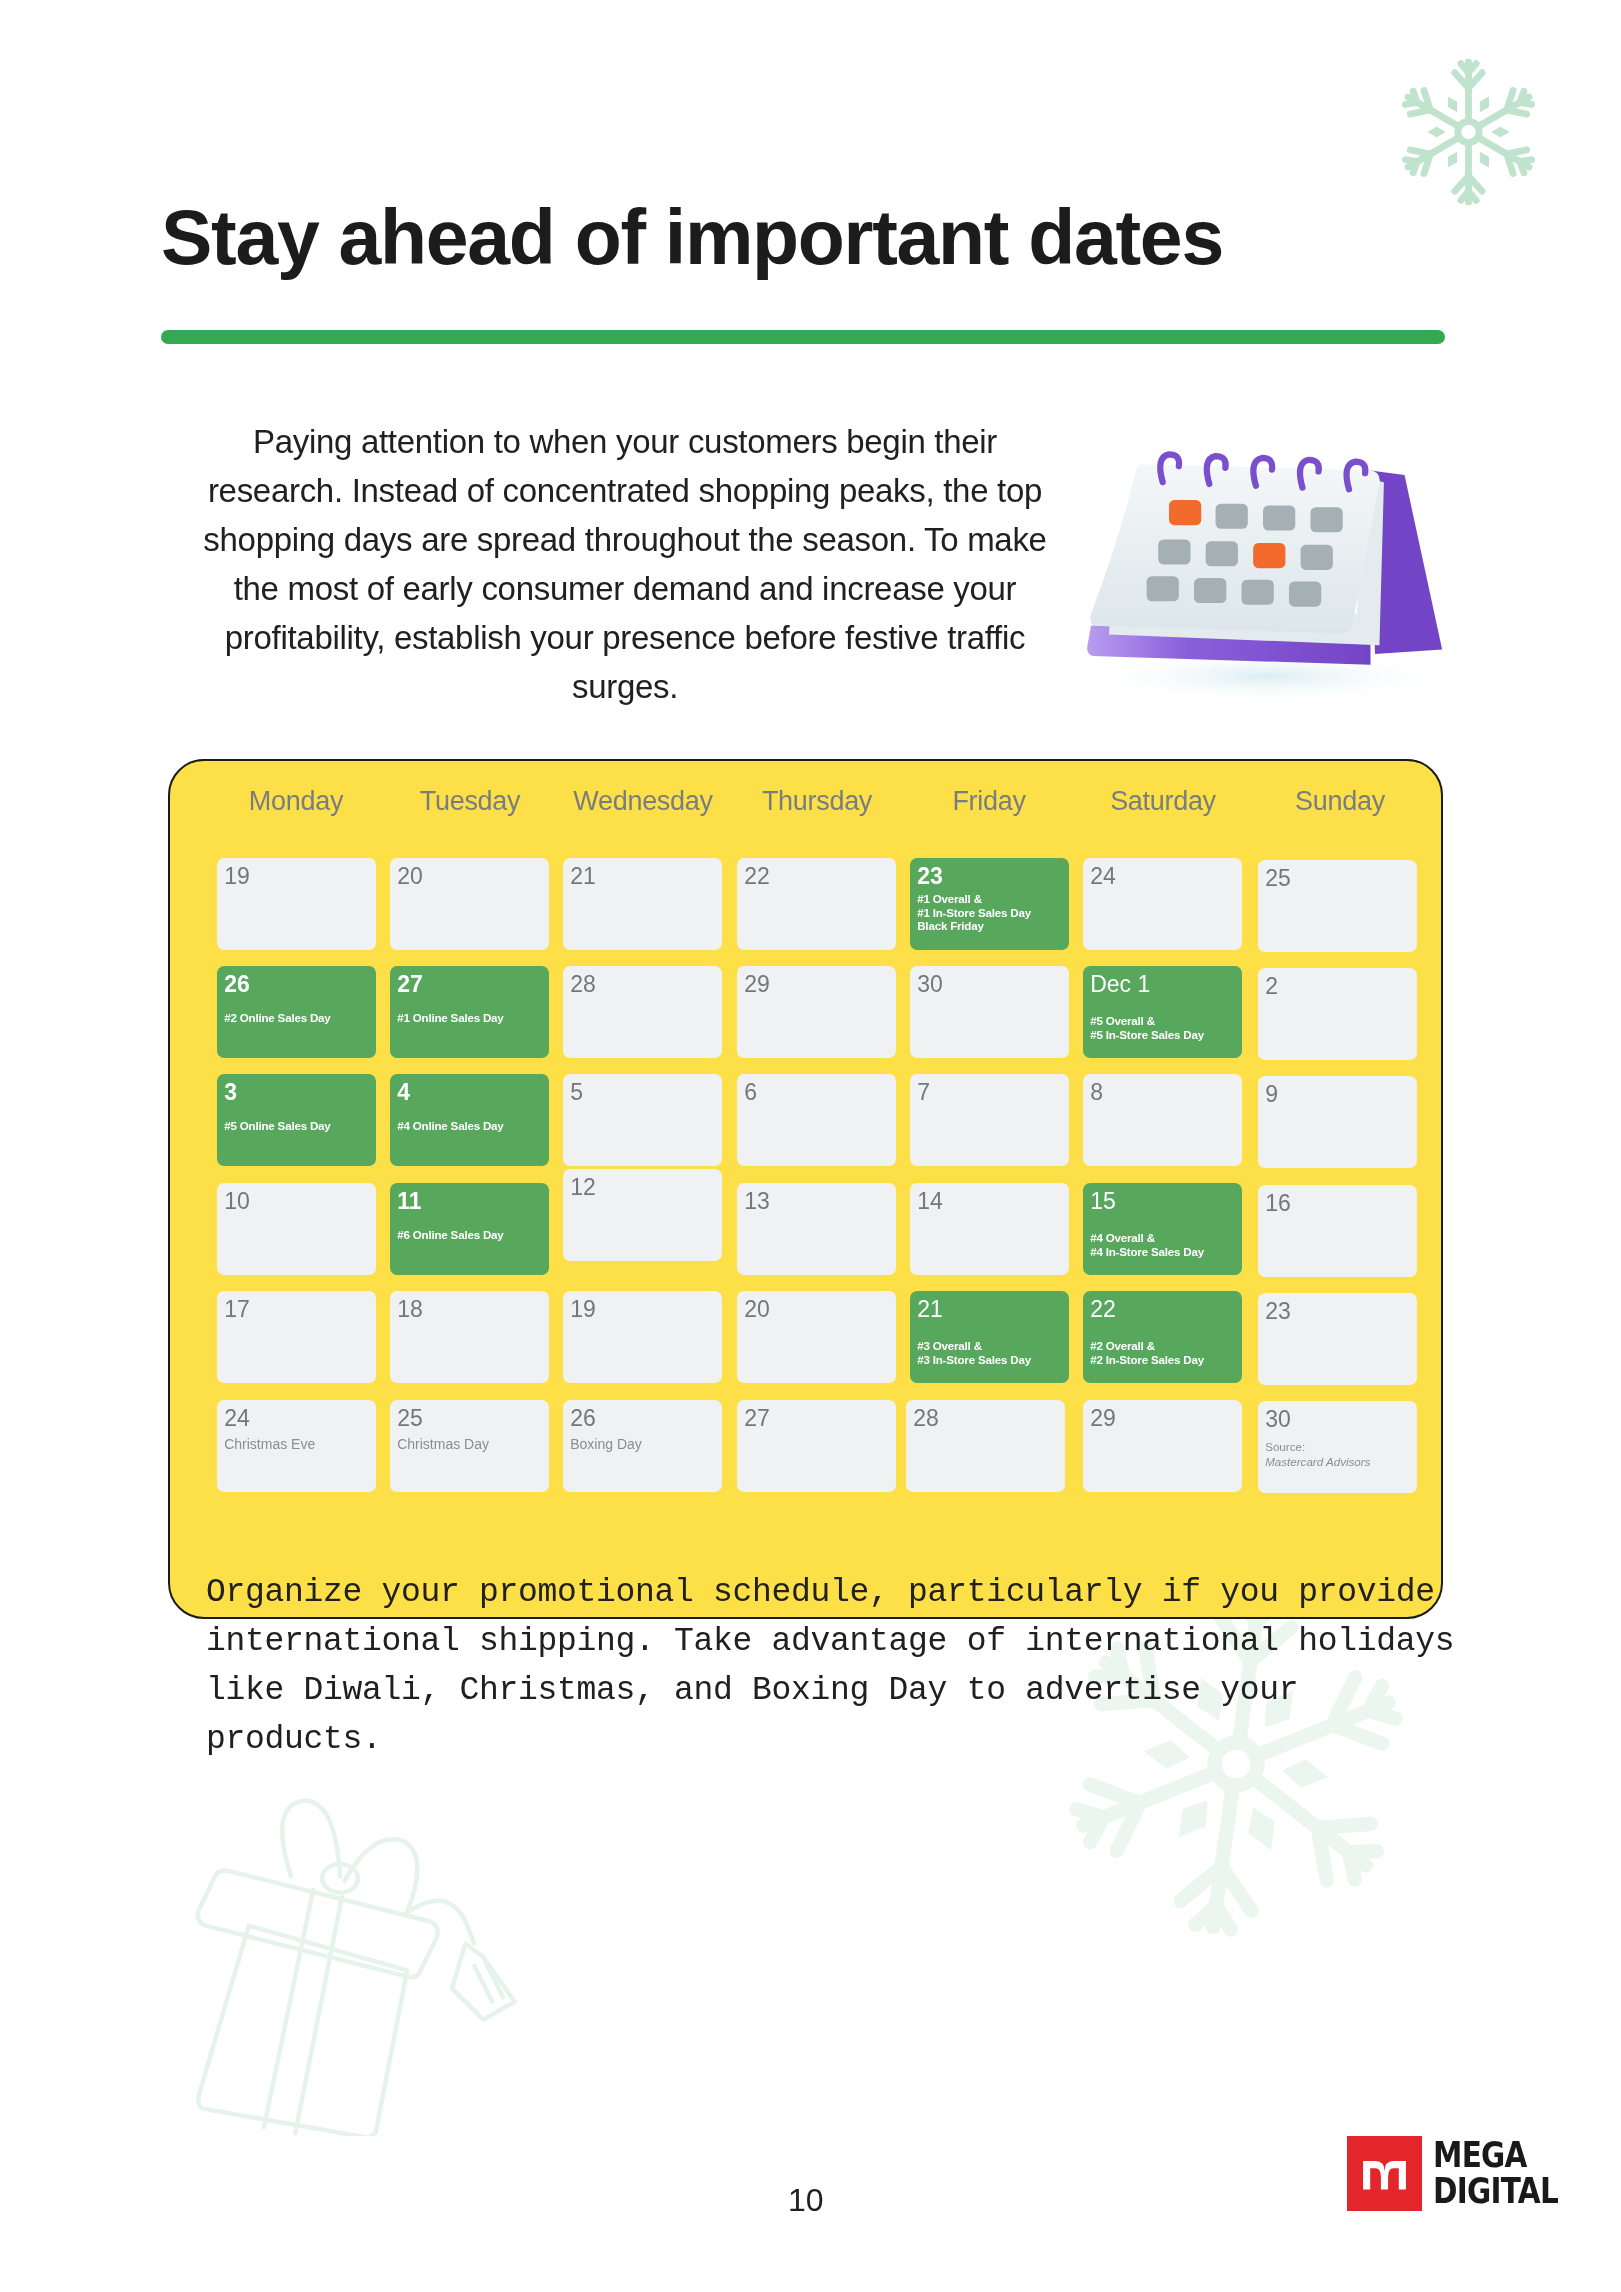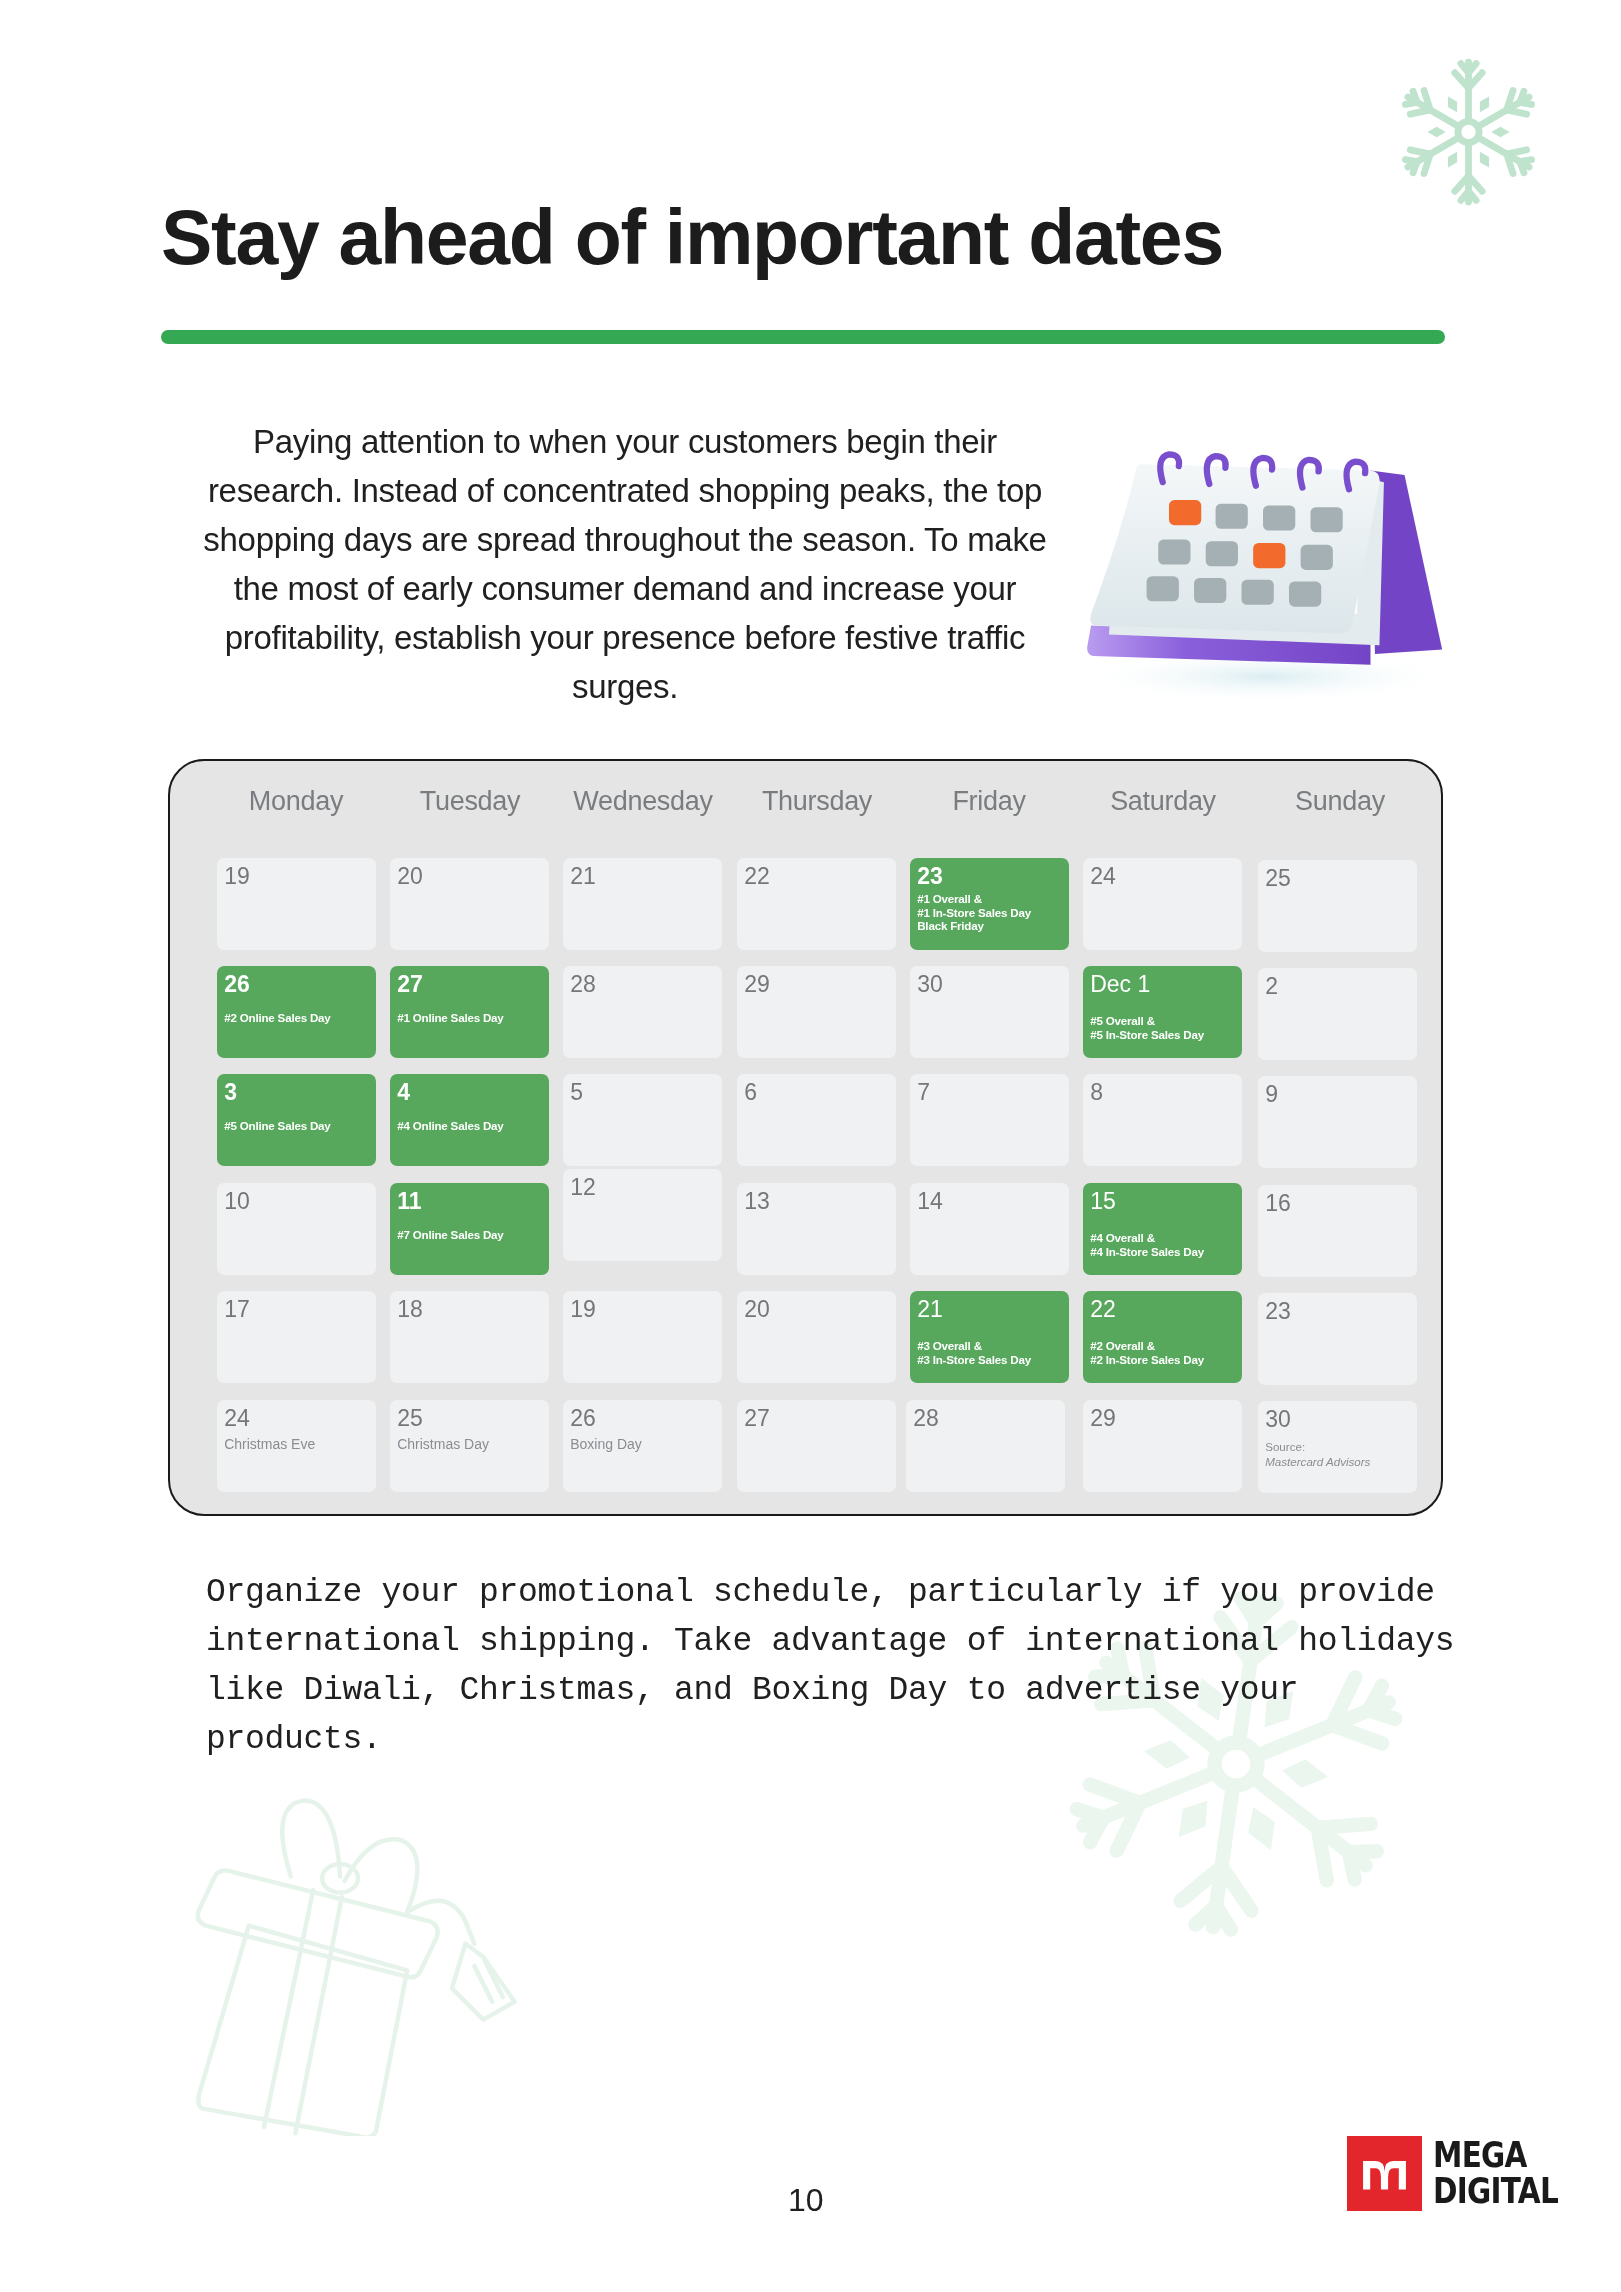--- a/index.html
+++ b/index.html
@@ -15,22 +15,22 @@
 
   
   .para { font-size: 33px; line-height: 49px; color: #202020; letter-spacing: -0.3px; }
   .para-1 { left: 195px; top: 417px; width: 860px; }
   .para-2 { left: 195px; top: 1557px; width: 1254px; }
 
   
   .cal-illus { left: 1066px; top: 430px; width: 403px; height: 287px; }
 
   
-  .calendar { left: 168px; top: 759px; width: 1275px; height: 757px; border: 2.7px solid #1a1a1a;
-              border-radius: 36px; background: #e5e5e5; box-sizing: border-box; }
+  .calendar { left: 168px; top: 759px; width: 1275px; height: 860px; border: 2.7px solid #1a1a1a;
+              border-radius: 36px; background: #fde047; box-sizing: border-box; }
   .day-header { position: absolute; top: 25px; font-size: 27px; color: #7a7d80; text-align: center; width: 170px;
                 letter-spacing: -0.3px; }
   .cell { position: absolute; width: 159px; height: 92px; border-radius: 7.2px; background: #f0f1f3;
           box-sizing: border-box; padding: 5.4px 7.2px; }
   .cell.hl { background: #57a85c; }
   .cell .num { font-size: 23px; color: #74777a; line-height: 27px; font-weight: 400; }
   .cell.hl .num { color: #ffffff; font-weight: 700; }
   .cell .note { font-size: 11.6px; line-height: 13.4px; color: #ffffff; font-weight: 700; letter-spacing: -0.2px; }
   .cell .note.mid { margin-top: 12.5px; }
   .cell .note.low { margin-top: 16px; }
@@ -261,21 +261,21 @@
     </div>
   <div class="cell" style="left:1088px;top:315px;">
       <div class="num">9</div>
     </div>
 
   <div class="cell" style="left:47px;top:422px;">
       <div class="num">10</div>
     </div>
   <div class="cell hl" style="left:220px;top:422px;">
     <div class="num">11</div>
-    <div class="note mid">#7 Online Sales Day</div>
+    <div class="note mid">#6 Online Sales Day</div>
   </div>
   <div class="cell" style="left:393px;top:408px;">
       <div class="num">12</div>
     </div>
   <div class="cell" style="left:567px;top:422px;">
       <div class="num">13</div>
     </div>
   <div class="cell" style="left:740px;top:422px;">
       <div class="num">14</div>
     </div>

